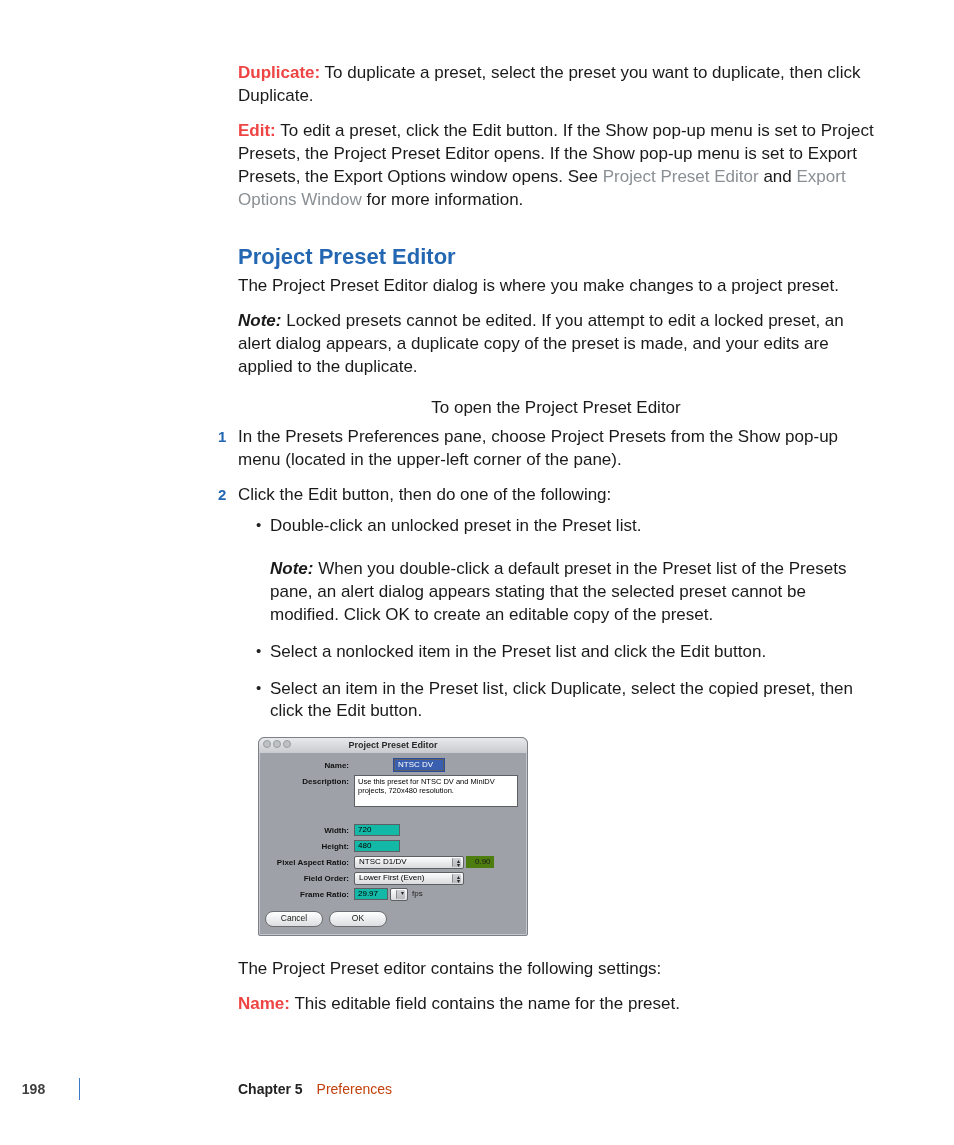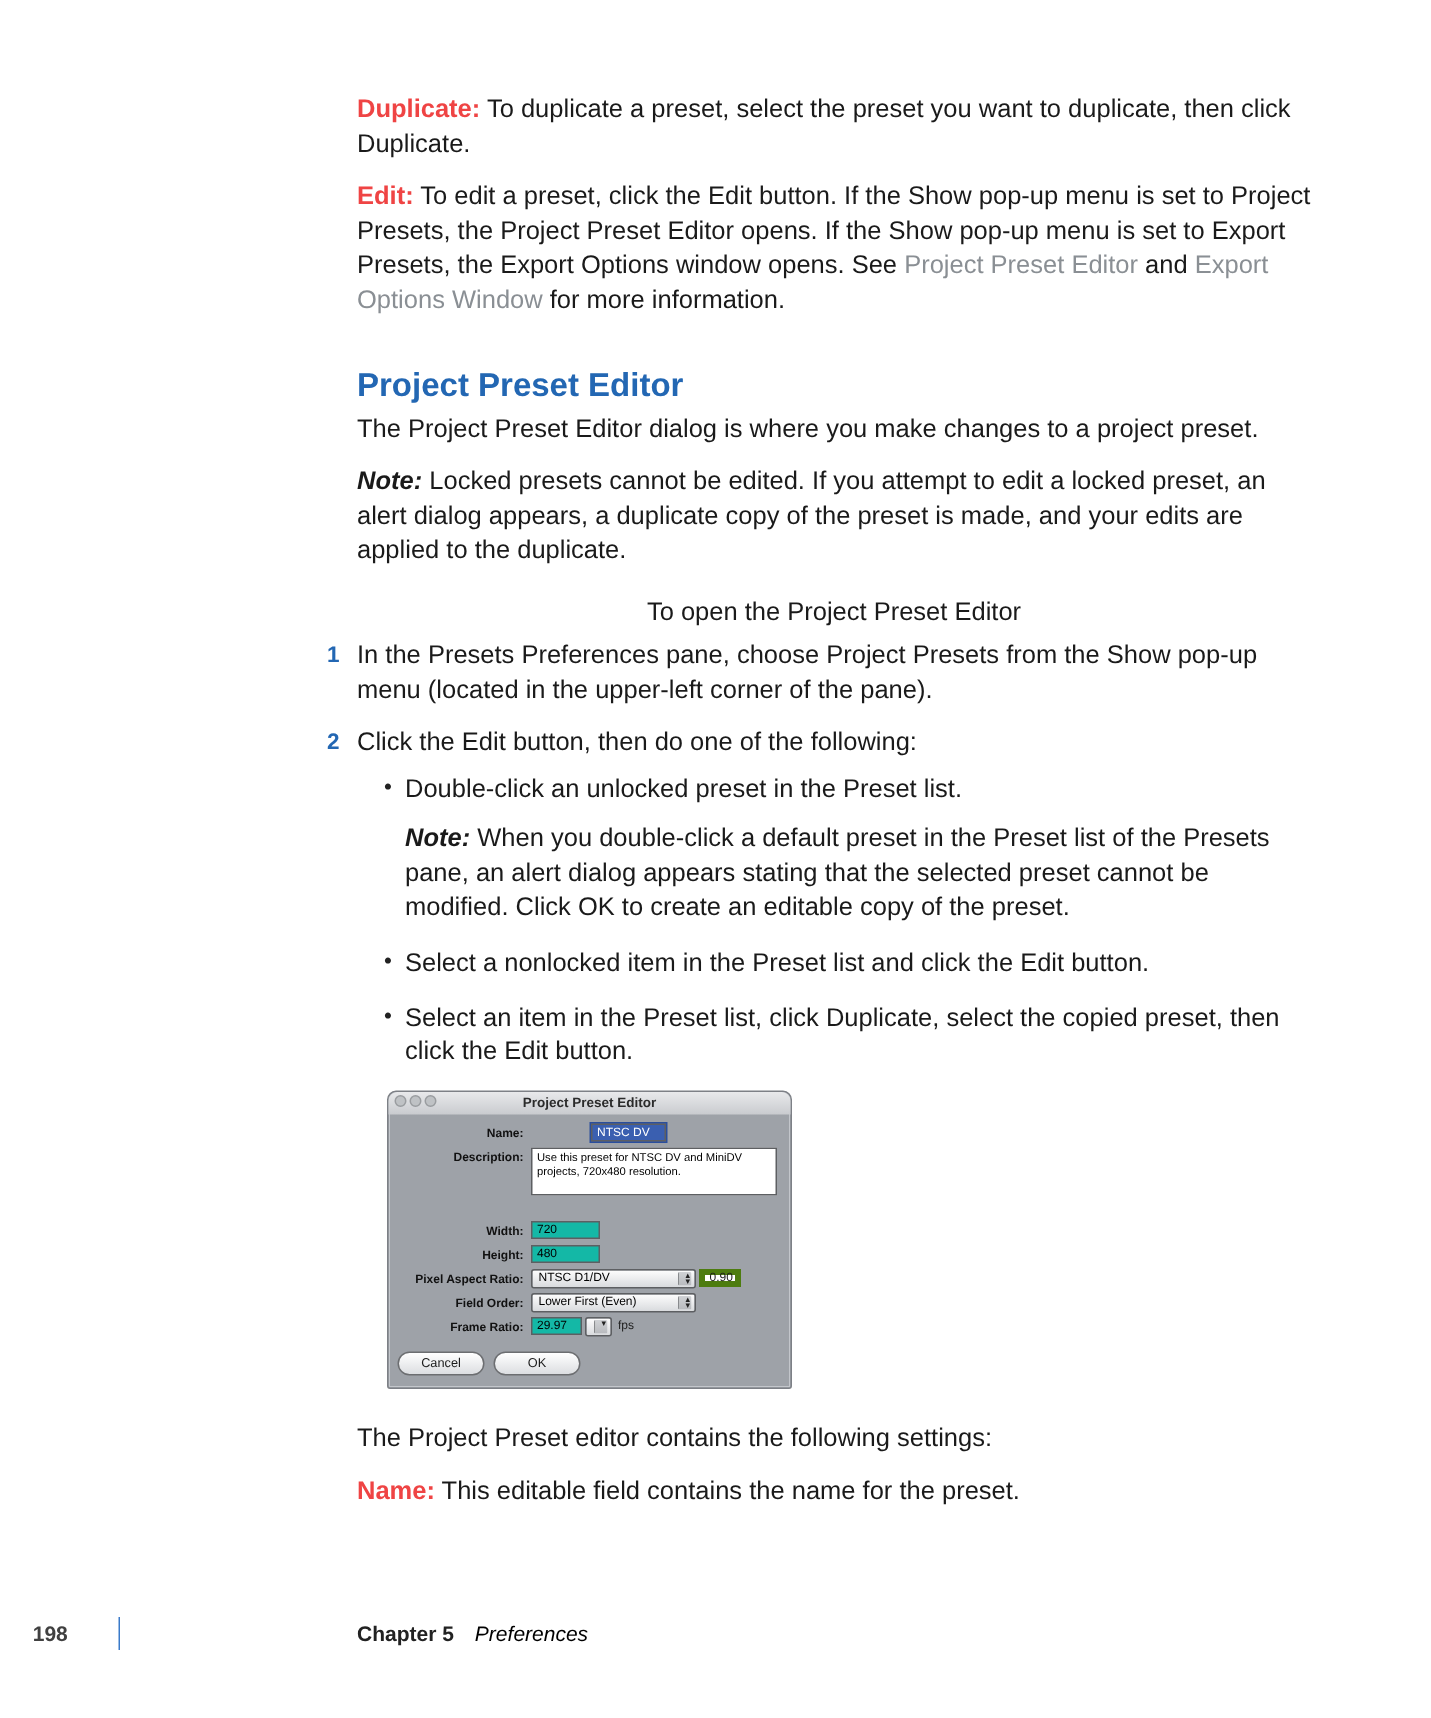--- a/index.html
+++ b/index.html
@@ -191,21 +191,21 @@
     position: absolute;
     right: 3px;
     top: 2px;
     font-size: 6px;
     line-height: 4px;
     color: #222;
     z-index: 2;
   }
   .small-num {
     background: #fff;
-    border: 4px solid #4d7c0f;
+    border: 6px solid #4d7c0f;
     height: 12px;
     padding: 0 3px;
     font-size: 8px;
     width: 28px;
     box-sizing: border-box;
     display: flex;
     align-items: center;
   }
   .dspacer { height: 14px; }
   .dbuttons {
@@ -250,22 +250,21 @@
     height: 22px;
     background: #3a7ac9;
     margin-right: 158px;
   }
   .footer .chapter {
     font-weight: 600;
     color: #222;
     margin-right: 14px;
   }
   .footer .chtitle {
-    color: #000000;
-    font-style: italic;
+    color: #c2410c;
   }
 </style>
 </head>
 <body>
 
 <div class="page">
 
   <p class="para-block">
     <span class="run-in">Duplicate:</span>
     <span>To duplicate a preset, select the preset you want to duplicate, then click Duplicate.</span>
@@ -286,21 +285,21 @@
 
   <p class="subhead">To open the Project Preset Editor</p>
 
   <ol class="steps">
     <li><span>In the Presets Preferences pane, choose Project Presets from the Show pop-up menu (located in the upper-left corner of the pane).</span></li>
     <li>
       <span>Click the Edit button, then do one of the following:</span>
       <ul class="bullets">
         <li>
           <span>Double-click an unlocked preset in the Preset list.</span>
-          <p style="margin-top:10px;">
+          <p style="margin-top:20px;">
             <span class="italic bold">Note:</span>
             <span>When you double-click a default preset in the Preset list of the Presets pane, an alert dialog appears stating that the selected preset cannot be modified. Click OK to create an editable copy of the preset.</span>
           </p>
         </li>
         <li><span>Select a nonlocked item in the Preset list and click the Edit button.</span></li>
         <li><span>Select an item in the Preset list, click Duplicate, select the copied preset, then click the Edit button.</span></li>
       </ul>
     </li>
   </ol>
 

